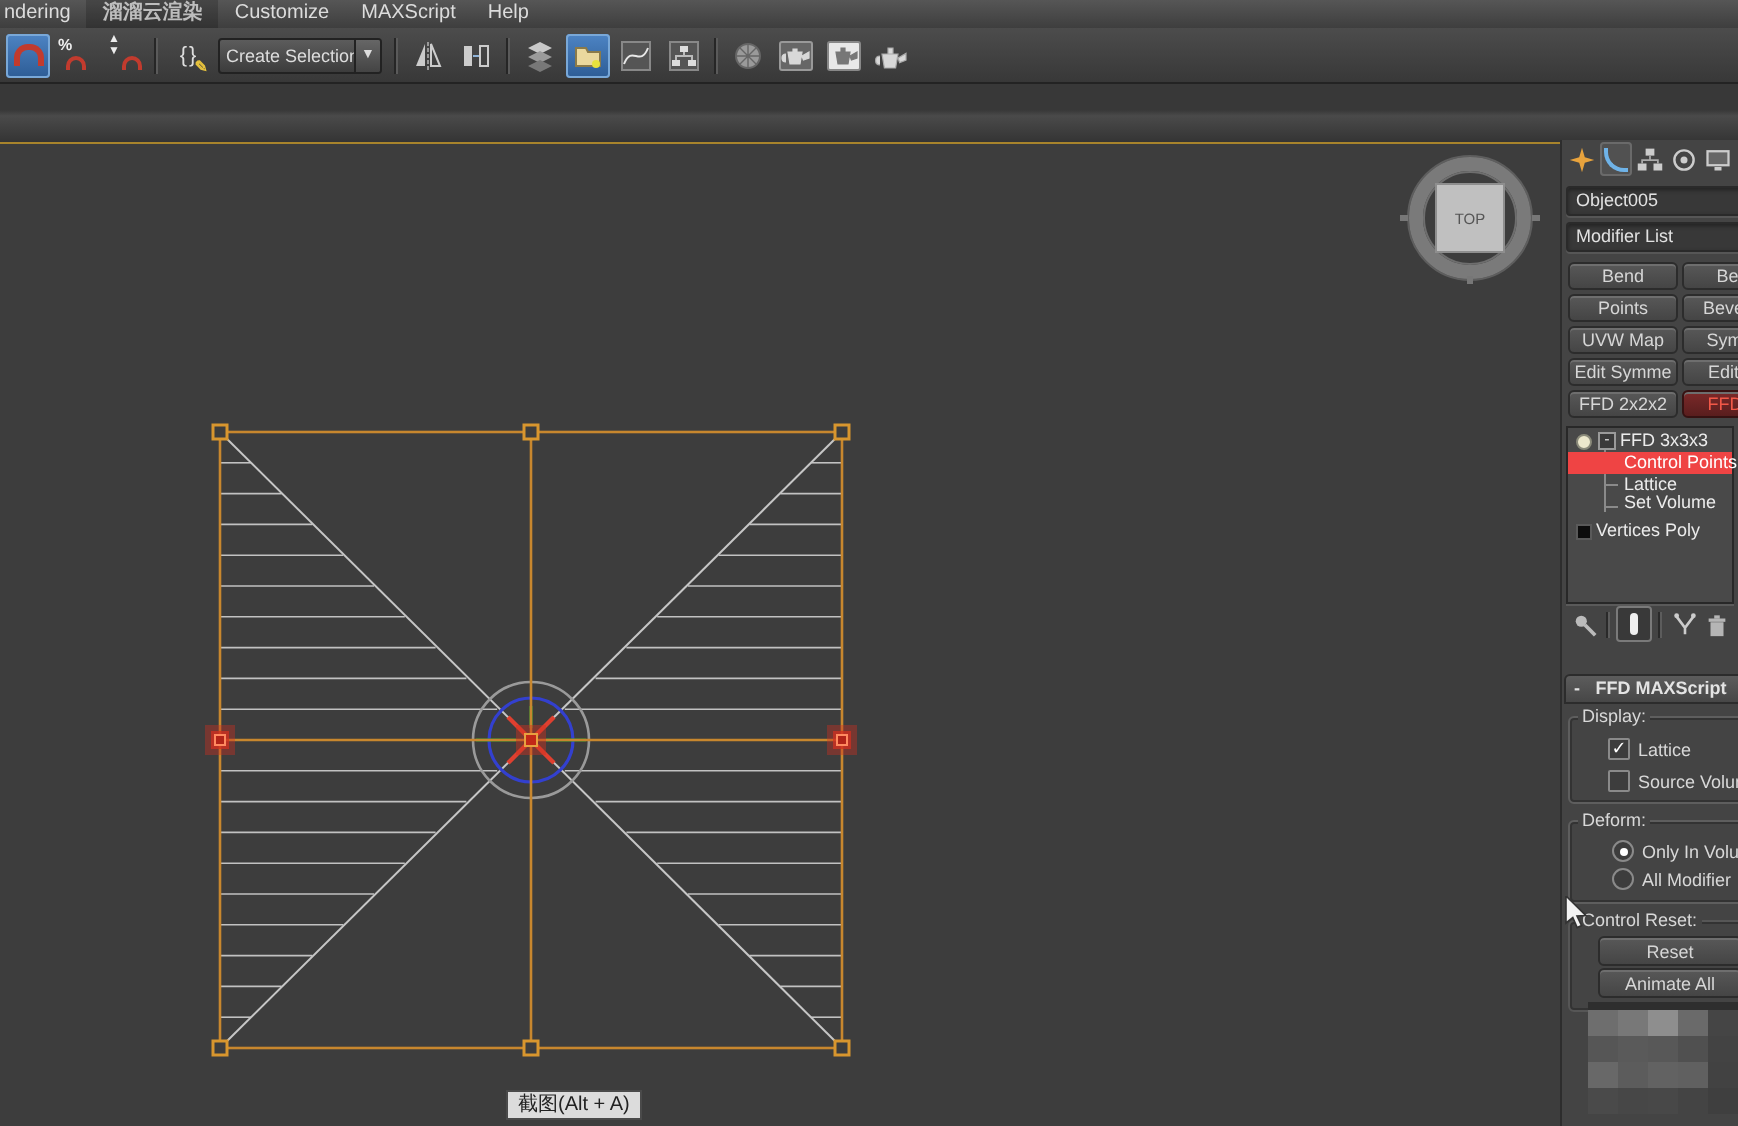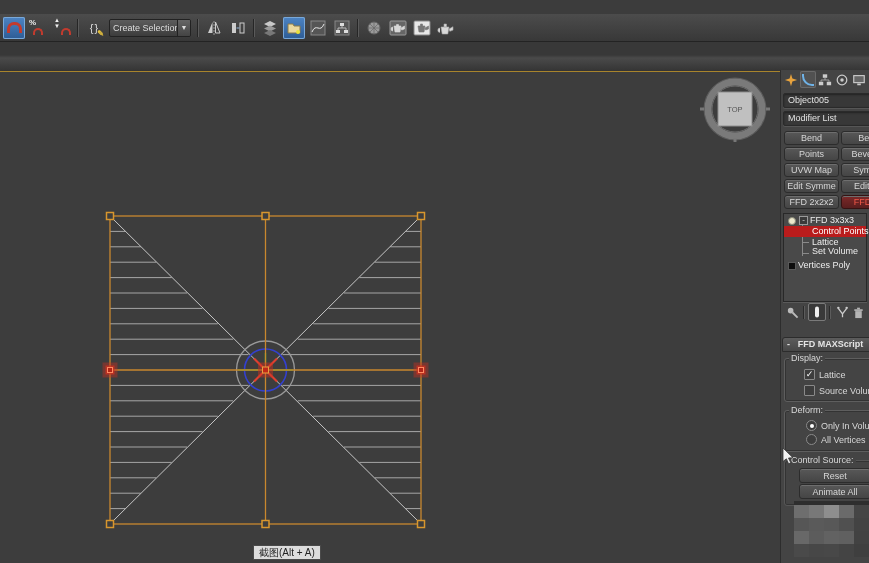--- a/index.html
+++ b/index.html
@@ -56,21 +56,21 @@
          line-height:13px;padding-left:4px;color:#e2e2e2;overflow:hidden;white-space:nowrap;}
   #btngrid{position:absolute;left:3px;top:61px;display:grid;grid-template-columns:55px 55px;
            grid-auto-rows:14px;gap:2px;}
   .mxbtn{background:linear-gradient(#585858,#454545);border:1px solid #2c2c2c;border-radius:3px;
          box-shadow:inset 0 1px 0 #6e6e6e;color:#d6d6d6;font-size:9px;display:flex;
          align-items:center;justify-content:center;white-space:nowrap;overflow:hidden;}
   .mxbtn.redactive{background:linear-gradient(#7c2929,#591e1e);border-color:#361212;color:#f25848;}
   #stack{position:absolute;left:2px;top:143px;width:82px;height:87px;background:#494949;
          border:1px solid #282828;box-shadow:0 1px 0 #5a5a5a;}
   .srow{position:absolute;left:0;width:82px;height:11px;line-height:11px;white-space:nowrap;color:#ececec;}
-  .srow.sel{background:#b91c1c;color:#fff;}
+  .srow.sel{background:#ef4444;color:#fff;}
   .slabel{position:absolute;top:0;}
   .bulb{position:absolute;left:4px;top:2px;width:6px;height:6px;border-radius:50%;
         background:#ece8cc;border:1px solid #8a8a7a;}
   .expbox{position:absolute;left:15px;top:1px;width:7px;height:7px;border:1px solid #9a9a9a;
           background:#3a3a3a;font-size:8px;line-height:6px;text-align:center;color:#ddd;}
   .blacksq{position:absolute;left:4px;top:2px;width:6px;height:6px;background:#0d0d0d;border:1px solid #5a5a5a;}
   .tree-v{position:absolute;left:18px;width:1px;background:#8a8a8a;}
   .tree-h{position:absolute;left:18px;width:7px;height:1px;background:#8a8a8a;}
   #stacktools{position:absolute;left:0;top:233px;width:89px;height:18px;display:flex;align-items:center;padding-left:3px;}
   .stool{width:16px;height:16px;display:flex;align-items:center;justify-content:center;flex:0 0 auto;}
@@ -94,20 +94,27 @@
           grid-template-columns:repeat(5,15px);grid-auto-rows:13px;}
   #mosaic-top{position:absolute;left:794px;top:501px;width:75px;height:4px;background:#2e2e2e;}
   #cursor{position:absolute;left:782px;top:448px;}
   svg text{font-family:"Liberation Sans",sans-serif;}
 </style>
 </head>
 <body>
 
 <div id="stage">
 
+  <div id="menubar">
+    <div class="menu-item" style="padding-left:2px">ndering</div>
+    <div class="menu-item cn">溜溜云渲染</div>
+    <div class="menu-item">Customize</div>
+    <div class="menu-item">MAXScript</div>
+    <div class="menu-item">Help</div>
+  </div>
 
   <div id="toolbar">
     <div class="tbtn active">
       <div class="magnet"></div>
     </div>
     <div class="tbtn">
       <span class="ov" style="left:2px;top:1px">%</span>
       <div class="magnet small" style="margin-top:8px"></div>
     </div>
     <div class="tbtn">
@@ -417,26 +424,26 @@
     </div>
 
     <div class="group" style="top:340px;height:40px">
       <span class="glabel">Deform:</span>
       <div class="rdrow" style="left:21px;top:9px">
         <span class="rd on"></span>
         <span>Only In Volume</span>
       </div>
       <div class="rdrow" style="left:21px;top:23px">
         <span class="rd"></span>
-        <span>All Vertices</span>
+        <span>All Modifier</span>
       </div>
     </div>
 
     <div class="group" style="top:390px;height:44px;border-color:#565656">
-      <span class="glabel">Control Source:</span>
+      <span class="glabel">Control Reset:</span>
       <div class="mxbtn gbtn" style="top:7px">Reset</div>
       <div class="mxbtn gbtn" style="top:23px">Animate All</div>
     </div>
   </div>
 
   <div id="mosaic-top"></div>
   <div id="mosaic">
       <div style="background: rgb(110, 110, 110);"></div>
       <div style="background: rgb(120, 120, 120);"></div>
       <div style="background: rgb(142, 142, 142);"></div>

